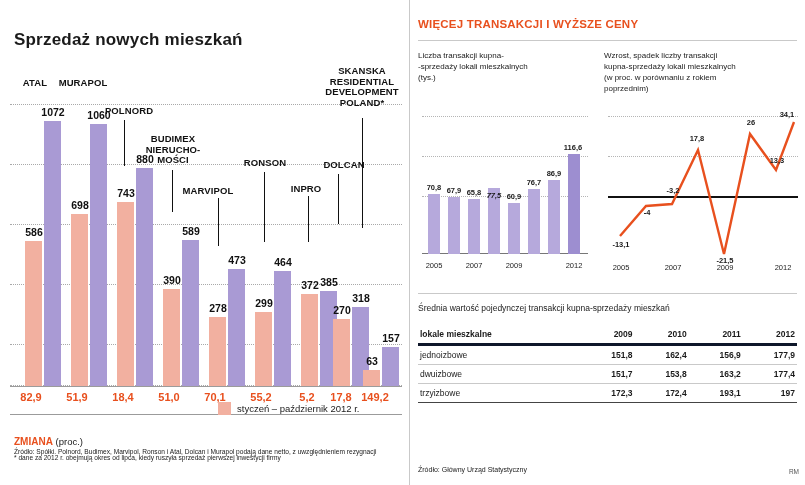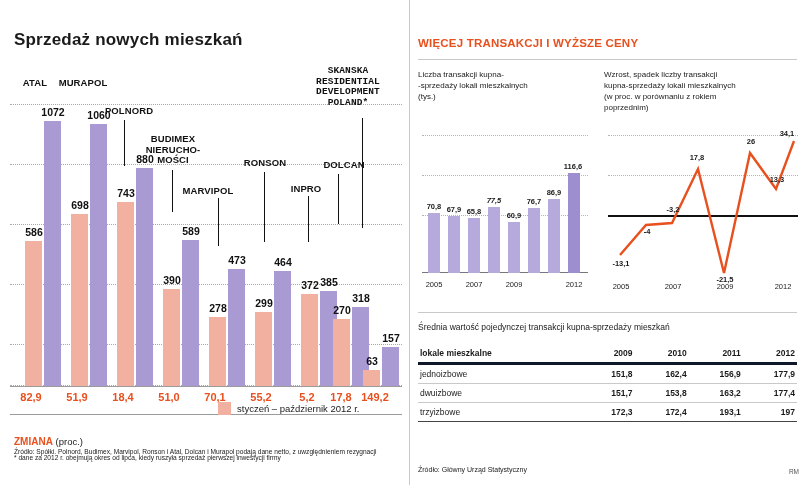--- a/index.html
+++ b/index.html
@@ -57,21 +57,21 @@
   
   .legend { position: absolute; left: 218px; top: 402px; font-size: 9.5px; }
   .legend div { display: flex; align-items: center; margin-bottom: 15px; }
   .swatch { width: 13px; height: 13px; margin-right: 6px; display: inline-block; }
   .sw-a { background: #f2b0a0; }
   .sw-b { background: #a99ad4; }
 
   .footnote { position: absolute; left: 14px; top: 453px; width: 390px; font-size: 6.6px; line-height: 9px; color: #222; }
 
   
-  .right { position: absolute; left: 418px; top: 0; width: 387px; height: 418px; margin-top: 19px; }
+  .right { position: absolute; left: 418px; top: 0; width: 387px; height: 418px; }
   .right-title {
     position: absolute; left: 0; top: 18px; font-size: 11.5px; font-weight: bold;
     color: #e8501e; letter-spacing: .2px;
   }
   .rule-top { position: absolute; left: 0; top: 40px; width: 379px; border-top: 1px solid #c9c9c9; }
   .rule-mid { position: absolute; left: 0; top: 293px; width: 379px; border-top: 1px solid #c9c9c9; }
 
   .sub-left { position: absolute; left: 0; top: 50px; width: 170px; font-size: 8px; line-height: 11px; }
   .sub-right { position: absolute; left: 186px; top: 50px; width: 195px; font-size: 8px; line-height: 11px; }
 
@@ -197,21 +197,21 @@
     </div>
 
     <div class="glabel" style="left:10px; top:78px; width:50px;">ATAL</div>
     <div class="glabel" style="left:52px; top:78px; width:62px;">MURAPOL</div>
     <div class="glabel" style="left:98px; top:106px; width:62px;">POLNORD</div>
     <div class="glabel" style="left:142px; top:134px; width:62px;">BUDIMEX<br>NIERUCHO-<br>MOŚCI</div>
     <div class="glabel" style="left:177px; top:186px; width:62px;">MARVIPOL</div>
     <div class="glabel" style="left:234px; top:158px; width:62px;">RONSON</div>
     <div class="glabel" style="left:278px; top:184px; width:56px;">INPRO</div>
     <div class="glabel" style="left:314px; top:160px; width:60px;">DOLCAN</div>
-    <div class="glabel" style="left:308px; top:66px; width:80px;font-family:Liberation Mono, monospace;">SKANSKA<br>RESIDENTIAL<br>DEVELOPMENT<br>POLAND*</div>
+    <div class="glabel" style="left:322px; top:66px; width:80px;">SKANSKA<br>RESIDENTIAL<br>DEVELOPMENT<br>POLAND*</div>
 
     <div class="leader" style="left:172px; top:170px; height:42px;"></div>
     <div class="leader" style="left:218px; top:198px; height:48px;"></div>
     <div class="leader" style="left:264px; top:172px; height:70px;"></div>
     <div class="leader" style="left:308px; top:196px; height:46px;"></div>
     <div class="leader" style="left:338px; top:174px; height:50px;"></div>
     <div class="leader" style="left:124px; top:120px; height:46px;"></div>
     <div class="leader" style="left:362px; top:118px; height:110px;"></div>
 
     <div class="zmiana-line"></div>
@@ -268,21 +268,21 @@
       <div class="mbar" style="left:46px;  height:55px;"></div>
       <div class="mbar" style="left:66px;  height:66px;"></div>
       <div class="mbar" style="left:86px;  height:51px;"></div>
       <div class="mbar" style="left:106px; height:65px;"></div>
       <div class="mbar" style="left:126px; height:74px;"></div>
       <div class="mbar last" style="left:146px; height:100px;"></div>
 
       <div class="mval" style="left:0px;   bottom:80px;">70,8</div>
       <div class="mval" style="left:20px;  bottom:77px;">67,9</div>
       <div class="mval" style="left:40px;  bottom:75px;">65,8</div>
-      <div class="mval" style="left:60px;  bottom:86px;font-style:italic;">77,5</div>
+      <div class="mval" style="left:60px;  bottom:72px;font-style:italic;">77,5</div>
       <div class="mval" style="left:80px;  bottom:71px;">60,9</div>
       <div class="mval" style="left:100px; bottom:85px;">76,7</div>
       <div class="mval" style="left:120px; bottom:94px;">86,9</div>
       <div class="mval" style="left:139px; bottom:120px;">116,6</div>
 
       <div class="mx" style="left:-1px;">2005</div>
       <div class="mx" style="left:39px;">2007</div>
       <div class="mx" style="left:79px;">2009</div>
       <div class="mx" style="left:139px;">2012</div>
     </div>

